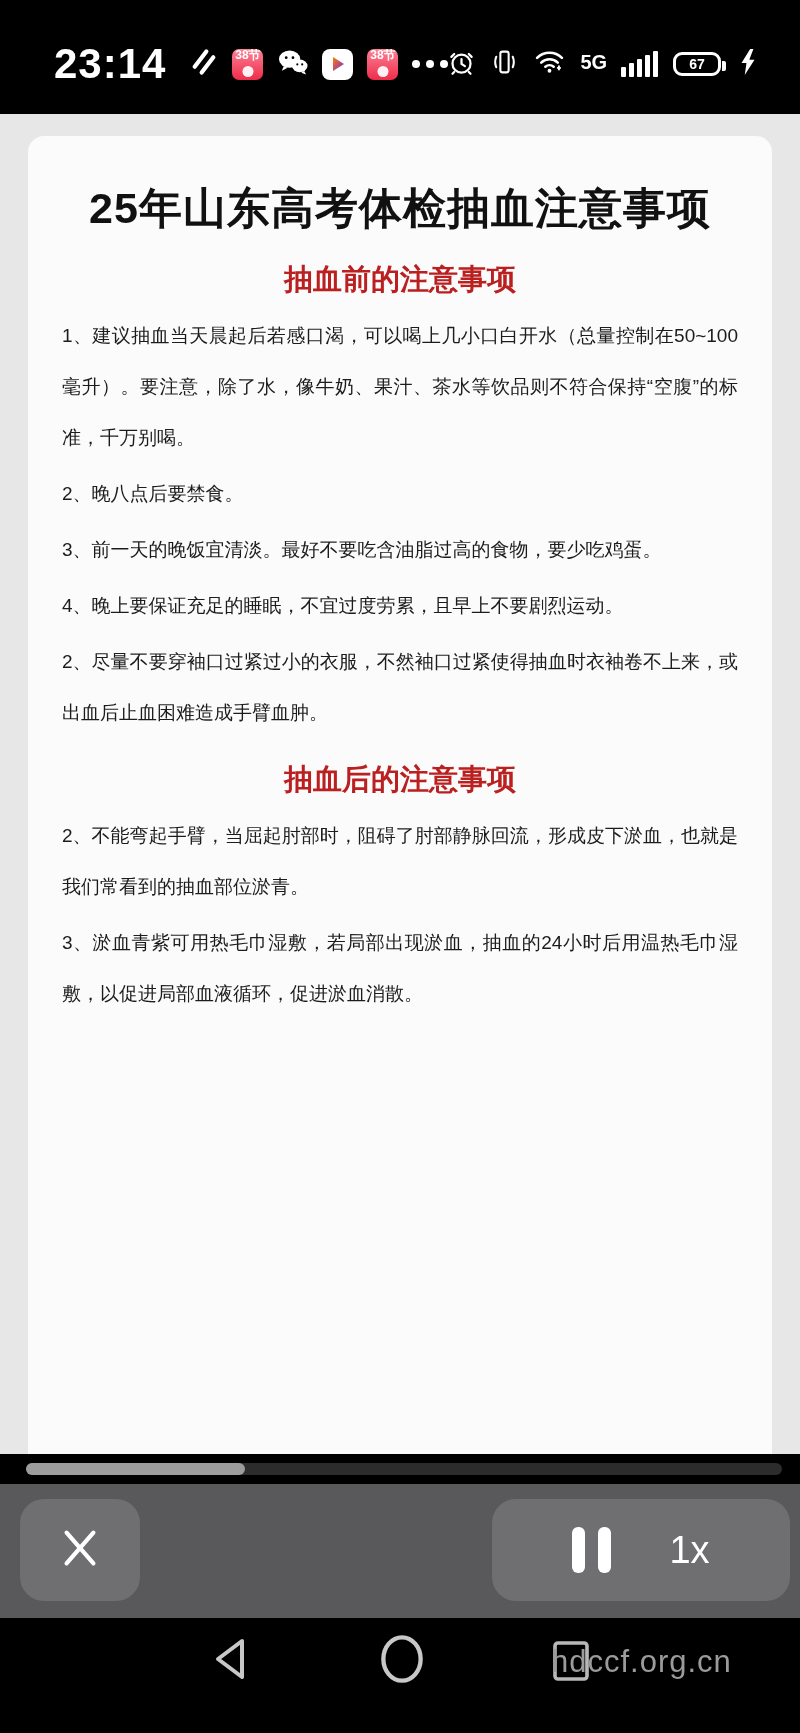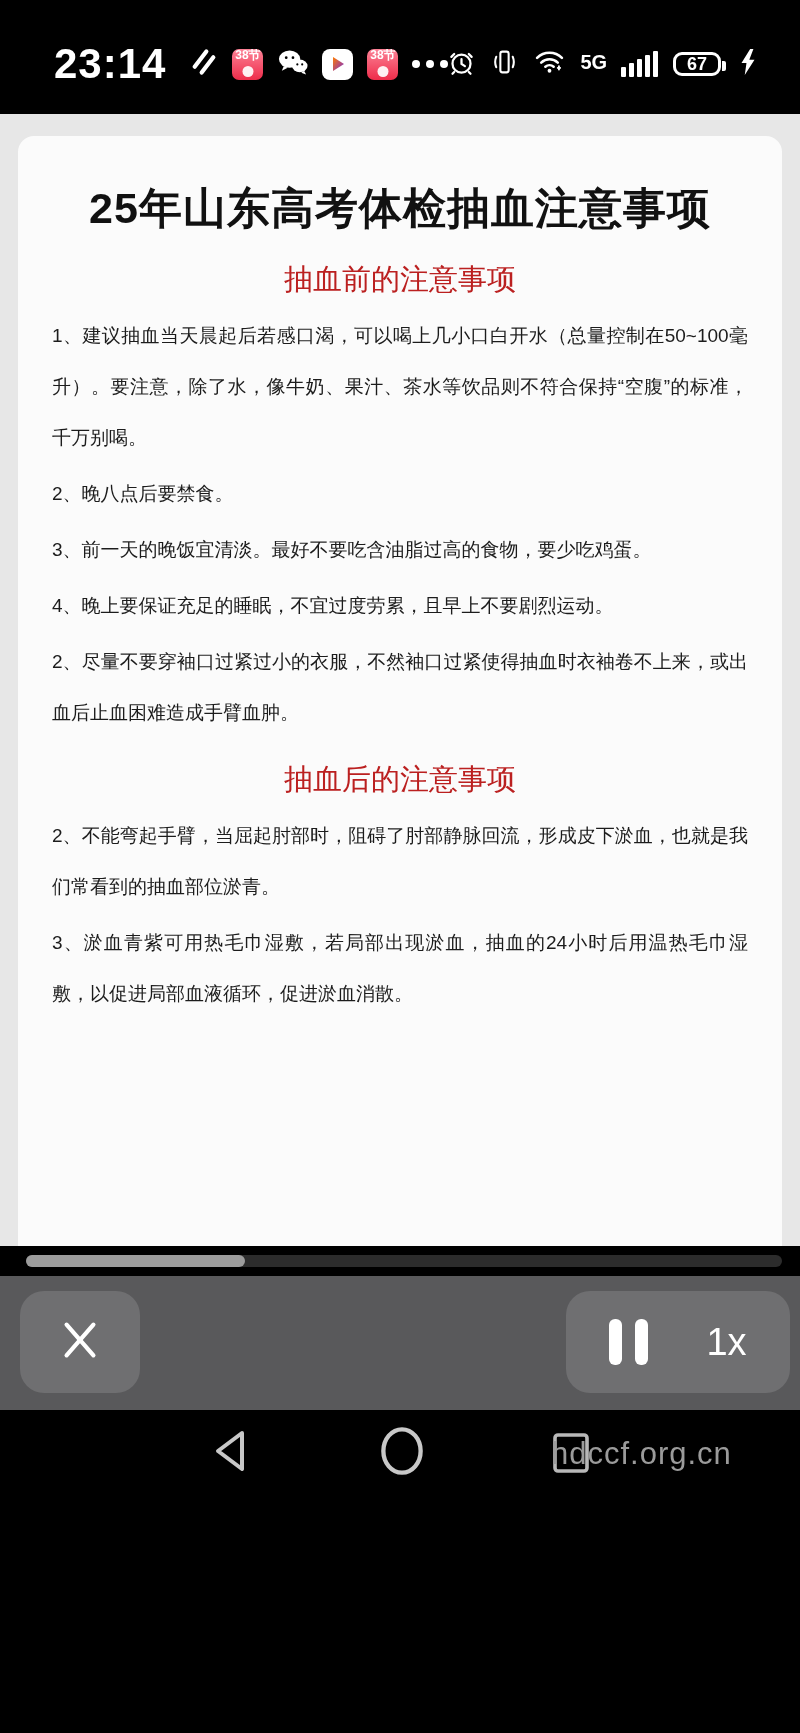--- a/index.html
+++ b/index.html
@@ -27,43 +27,43 @@
     width:11px;height:11px;background:#fff;border-radius:50%;opacity:.92;}
   .video-icon{width:31px;height:31px;border-radius:8px;background:#fff;
     display:flex;align-items:center;justify-content:center;}
   .dots{display:flex;gap:6px;align-items:center;}
   .dots i{width:8px;height:8px;border-radius:50%;background:#fff;}
   .sig{display:flex;align-items:flex-end;gap:12px;}
   .sig .g5{color:#fff;font-size:20px;font-weight:700;align-self:flex-start;margin-right:2px;}
   .bars{display:flex;align-items:flex-end;gap:3px;}
   .bars i{width:5px;background:#fff;border-radius:1px;}
   .battery{width:48px;height:24px;border:3px solid #fff;border-radius:9px;color:#fff;
-    font-size:18px;font-weight:700;display:flex;align-items:center;justify-content:center;
+    font-size:14px;font-weight:700;display:flex;align-items:center;justify-content:center;
     position:relative;margin-right:4px;}
   .battery .nub{position:absolute;right:-8px;top:6px;width:4px;height:10px;background:#fff;
     border-radius:0 2px 2px 0;}
   
-  .content{height:1132px;background:var(--page-bg);padding:22px 18px 0;}
+  .content{height:1340px;background:var(--page-bg);padding:22px 28px 0;}
   .card{background:var(--card-bg);height:100%;border-radius:16px 16px 0 0;
     padding:4px 34px 0;overflow:hidden;}
   .article-title{font-size:43px;font-weight:700;color:#111;text-align:center;
     margin:40px 0 14px;letter-spacing:1px;}
-  .sec-heading{color:var(--red);font-size:29px;font-weight:400;text-align:center;
+  .sec-heading{color:var(--red);font-size:29px;font-weight:700;text-align:center;
     margin:22px 0 10px;}
   .para{font-size:19px;color:var(--ink);line-height:51px;text-align:justify;margin:5px 0;}
   
   .progress-band{height:30px;background:#000;position:relative;}
   .progress-track{position:absolute;left:26px;right:18px;top:9px;height:12px;
     border-radius:7px;background:#2c2c2c;}
   .progress-fill{height:100%;border-radius:7px;background:#9c9c9c;width:29%;}
   .control-bar{height:134px;background:var(--ctrl-bg);position:relative;}
   .close-btn{position:absolute;left:20px;top:15px;width:120px;height:102px;
     border-radius:24px;background:var(--btn-bg);display:flex;align-items:center;
     justify-content:center;cursor:pointer;}
-  .play-btn{position:absolute;right:10px;top:15px;width:224px;height:102px;
+  .play-btn{position:absolute;right:10px;top:15px;width:298px;height:102px;
     border-radius:24px;background:var(--btn-bg);display:flex;align-items:center;
     justify-content:center;gap:58px;cursor:pointer;}
   .pause-icon{display:flex;gap:13px;}
   .pause-icon i{width:13px;height:46px;border-radius:6px;background:#fff;}
   .speed-label{color:#fff;font-size:38px;}
   
   .nav-bar{height:104px;background:#000;position:relative;}
   .nav-back{position:absolute;left:208px;top:17px;}
   .nav-home{position:absolute;left:376px;top:15px;}
   .nav-recents{position:absolute;left:551px;top:21px;}

